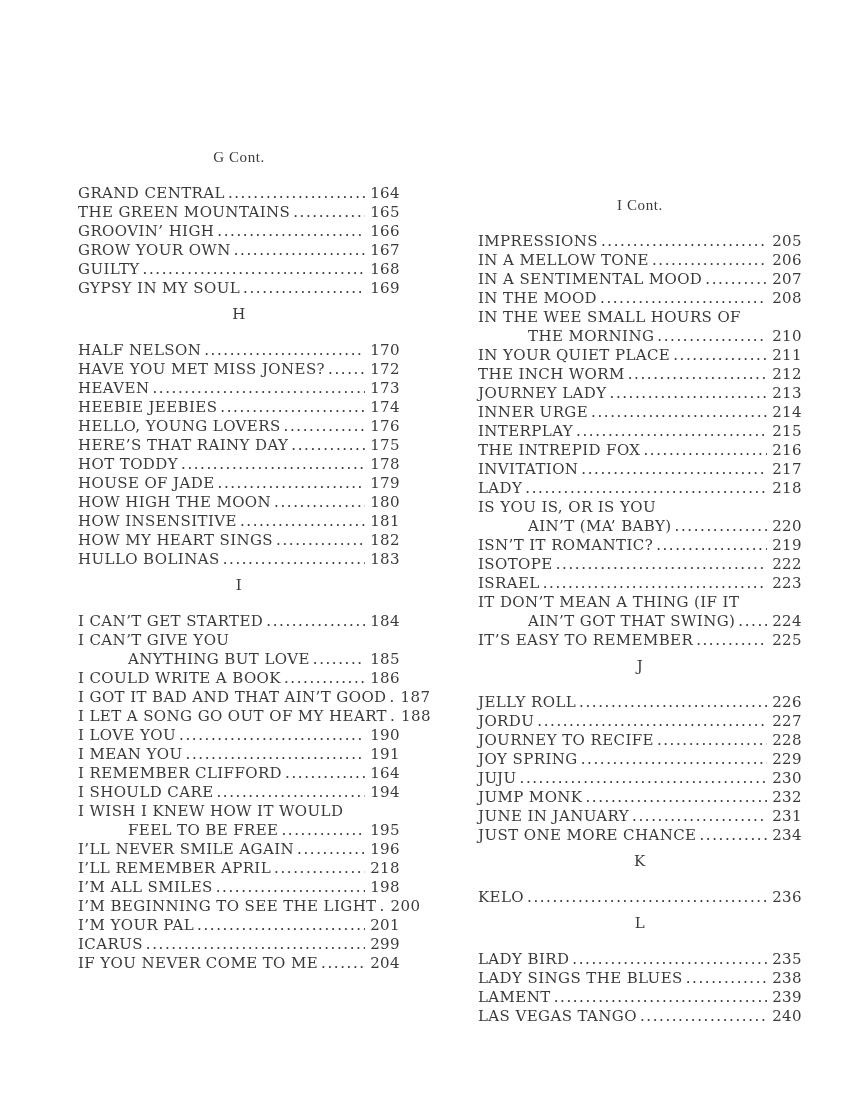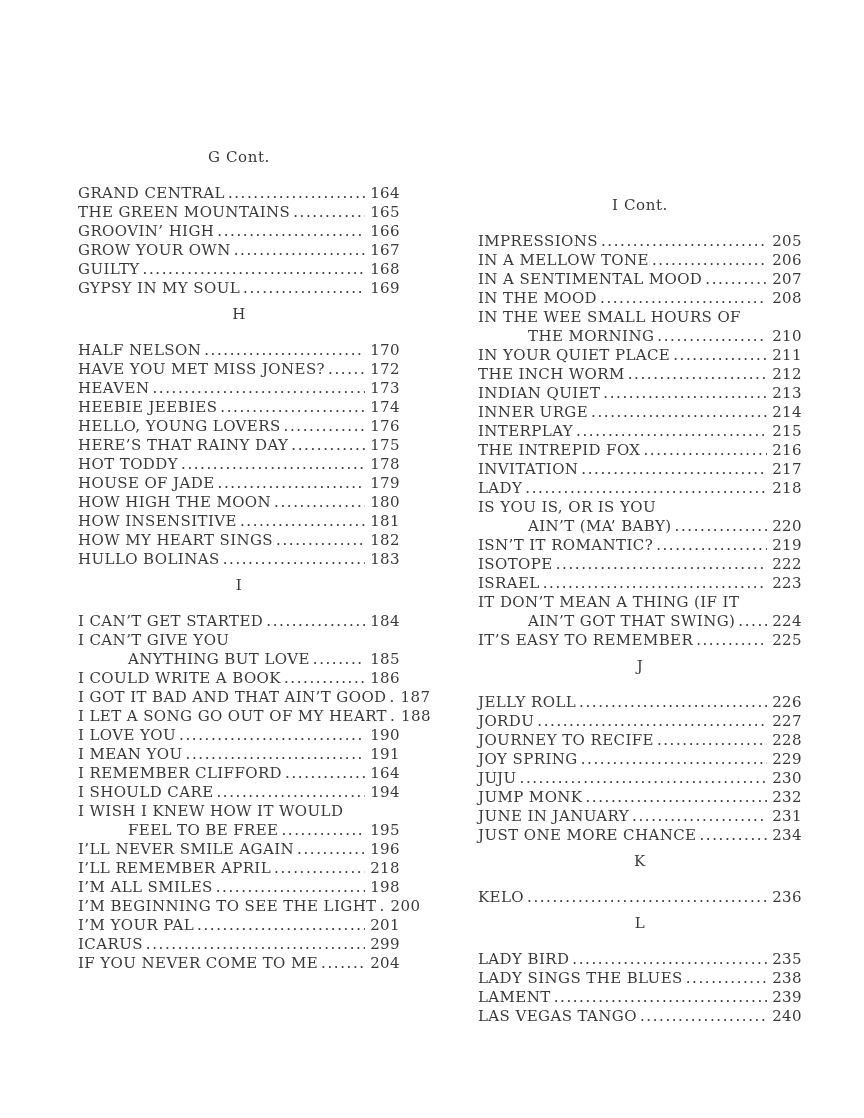--- a/index.html
+++ b/index.html
@@ -29,21 +29,21 @@
   .col-left  { left: 78px;  width: 322px; }
   .col-right { left: 478px; width: 324px; margin-top: 48px; }
 
   .heading {
     text-align: center;
     font-size: 15px;
     line-height: 19px;
     letter-spacing: 0.6px;
     margin: 7px 0 17px 0;
   }
-  .heading:first-child { margin-top: 0; }
+  .heading:first-child { margin-top: 0; font-family: Liberation Serif, serif; }
 
   .row {
     display: flex;
     align-items: baseline;
     font-size: 15px;
     line-height: 19px;
     letter-spacing: 0.4px;
     white-space: nowrap;
   }
   .t { flex: 0 0 auto; }
@@ -285,21 +285,21 @@
         <span class="t">IN YOUR QUIET PLACE</span>
         <span class="dots"></span>
         <span class="pg">211</span>
       </div>
       <div class="row">
         <span class="t">THE INCH WORM</span>
         <span class="dots"></span>
         <span class="pg">212</span>
       </div>
       <div class="row">
-        <span class="t">INDIAN QUIET</span>
+        <span class="t">JOURNEY LADY</span>
         <span class="dots"></span>
         <span class="pg">213</span>
       </div>
       <div class="row">
         <span class="t">INNER URGE</span>
         <span class="dots"></span>
         <span class="pg">214</span>
       </div>
       <div class="row">
         <span class="t">INTERPLAY</span>

